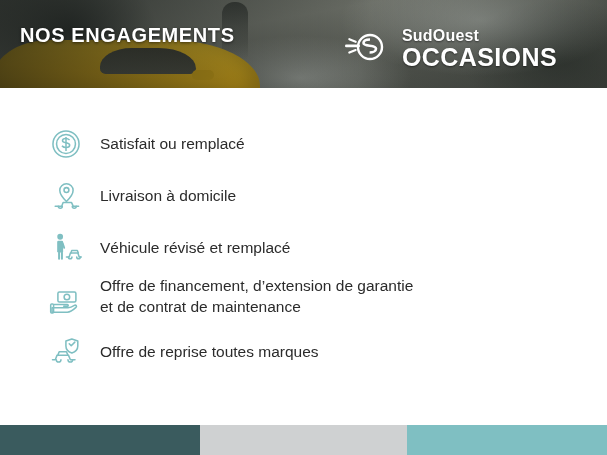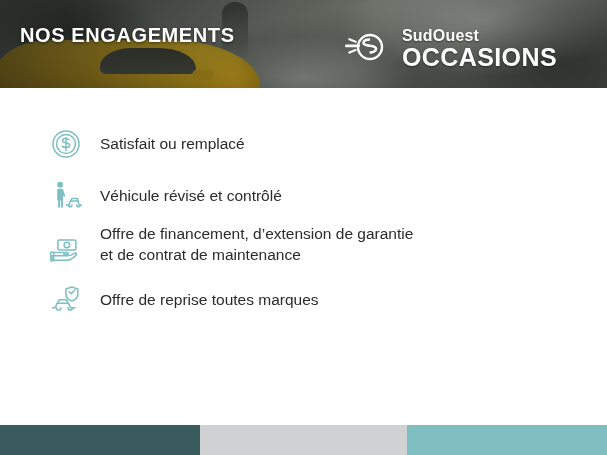--- a/index.html
+++ b/index.html
@@ -219,40 +219,54 @@
             <circle cx="20" cy="20" r="14.5"></circle>
             <circle cx="20" cy="20" r="10.5"></circle>
             <path d="M24 15.6c-1.3-1.2-2.7-1.7-4.3-1.7-2.2 0-3.6 1-3.6 2.4 0 3.2 8 1.4 8 4.9 0 1.6-1.7 2.7-4 2.7-1.8 0-3.4-.6-4.6-1.8"></path>
             <path d="M20 12.3v15.4"></path>
           </g>
         </svg>
       </span>
       <span class="row-label">Satisfait ou remplacé</span>
     </div>
 
+    <div class="row">
+      <span class="row-icon">
+        <svg viewBox="0 0 40 40" width="36" height="36" aria-hidden="true">
+          <g fill="none" stroke="#7fbfc2" stroke-width="1.7" stroke-linejoin="round" stroke-linecap="round">
+            <path d="M20.5 6.5c-4.1 0-7.4 3.2-7.4 7.2 0 5.3 7.4 12.4 7.4 12.4s7.4-7.1 7.4-12.4c0-4-3.3-7.2-7.4-7.2z"></path>
+            <circle cx="20.5" cy="13.4" r="2.7"></circle>
+            <path d="M8 31.5h7.2l1.6-4.2h9.4l1.9 4.2H34"></path>
+            <path d="M11.5 31.5c0 1.2 1 2.2 2.2 2.2s2.2-1 2.2-2.2"></path>
+            <path d="M27 31.5c0 1.2 1 2.2 2.2 2.2s2.2-1 2.2-2.2"></path>
+          </g>
+        </svg>
+      </span>
+      <span class="row-label">Livraison à domicile</span>
+    </div>
 
     <div class="row">
       <span class="row-icon">
         <svg viewBox="0 0 40 40" width="36" height="36" aria-hidden="true">
           <g fill="#7fbfc2">
             <circle cx="13.5" cy="7.5" r="3.2"></circle>
             <rect x="10.2" y="12" width="6.6" height="13" rx="1.4"></rect>
             <rect x="11.2" y="24" width="2.2" height="9" rx="1"></rect>
             <rect x="14.4" y="24" width="2.2" height="9" rx="1"></rect>
             <rect x="16.2" y="13.6" width="2" height="7.4" rx="1" transform="rotate(-18 17.2 17.3)"></rect>
           </g>
           <g fill="none" stroke="#7fbfc2" stroke-width="1.7" stroke-linejoin="round" stroke-linecap="round">
             <path d="M20.5 30h3l1.4-4.4h8.3l1.5 4.4H37"></path>
             <path d="M22.6 30c0 1.1.9 2 2 2s2-.9 2-2"></path>
             <path d="M31.9 30c0 1.1.9 2 2 2s2-.9 2-2"></path>
             <path d="M25.4 25.6l1-2.8h6.2l1.1 2.8"></path>
           </g>
         </svg>
       </span>
-      <span class="row-label">Véhicule révisé et contrôlé</span>
+      <span class="row-label">Véhicule révisé et remplacé</span>
     </div>
 
     <div class="row tall">
       <span class="row-icon">
         <svg viewBox="0 0 40 40" width="36" height="36" aria-hidden="true">
           <g fill="none" stroke="#7fbfc2" stroke-width="1.7" stroke-linejoin="round" stroke-linecap="round">
             <rect x="11" y="9" width="20" height="11" rx="1.6"></rect>
             <circle cx="21" cy="14.5" r="3.1"></circle>
             <path d="M7 22.8h14.5c1.3 0 1.3 2 0 2h-4"></path>
             <path d="M4.5 26.4h17.8c3 0 4.6-1 7-2.6 1.6-1.1 3.2.9 1.8 2.2-2.6 2.4-6 5.4-9.7 5.4H4.5z"></path>

